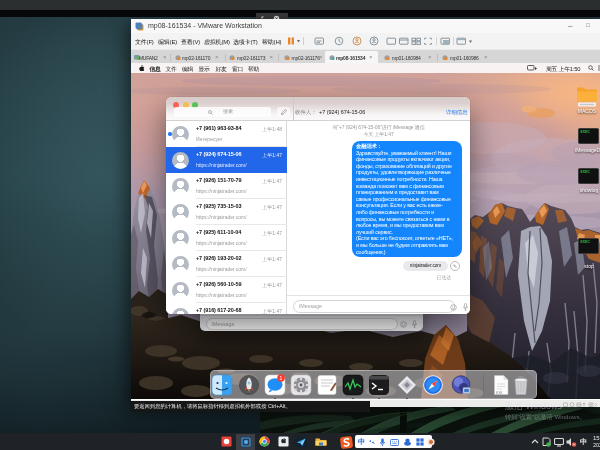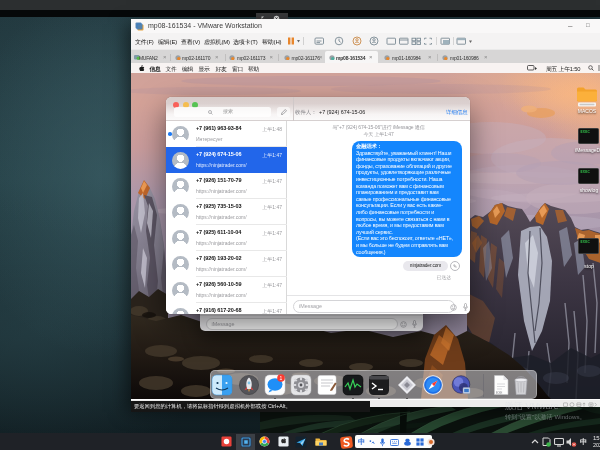--- a/index.html
+++ b/index.html
@@ -807,14 +807,14 @@
           <line x1="31" y1="6" x2="40" y2="6"></line>
         <path d="M47 2 v8 M44 5 l3-3 3 3"></path>
         <rect x="58" y="2" width="9" height="8" rx="1"></rect>
           <circle cx="62.5" cy="6" r="1.6"></circle>
         <path d="M71 2 l4 4 -4 4"></path>
       </g>
     </svg>
   </div>
   <div id="vmhint" class="abs">要返回到您的计算机，请将鼠标指针移到虚拟机外部或按 Ctrl+Alt。</div>
 </div>
-<div id="wm1" class="abs">激活 VMware</div>
+<div id="wm1" class="abs">激活 Windows</div>
 <div id="wm2" class="abs">转到"设置"以激活 Windows。</div>
 
 </body></html>

